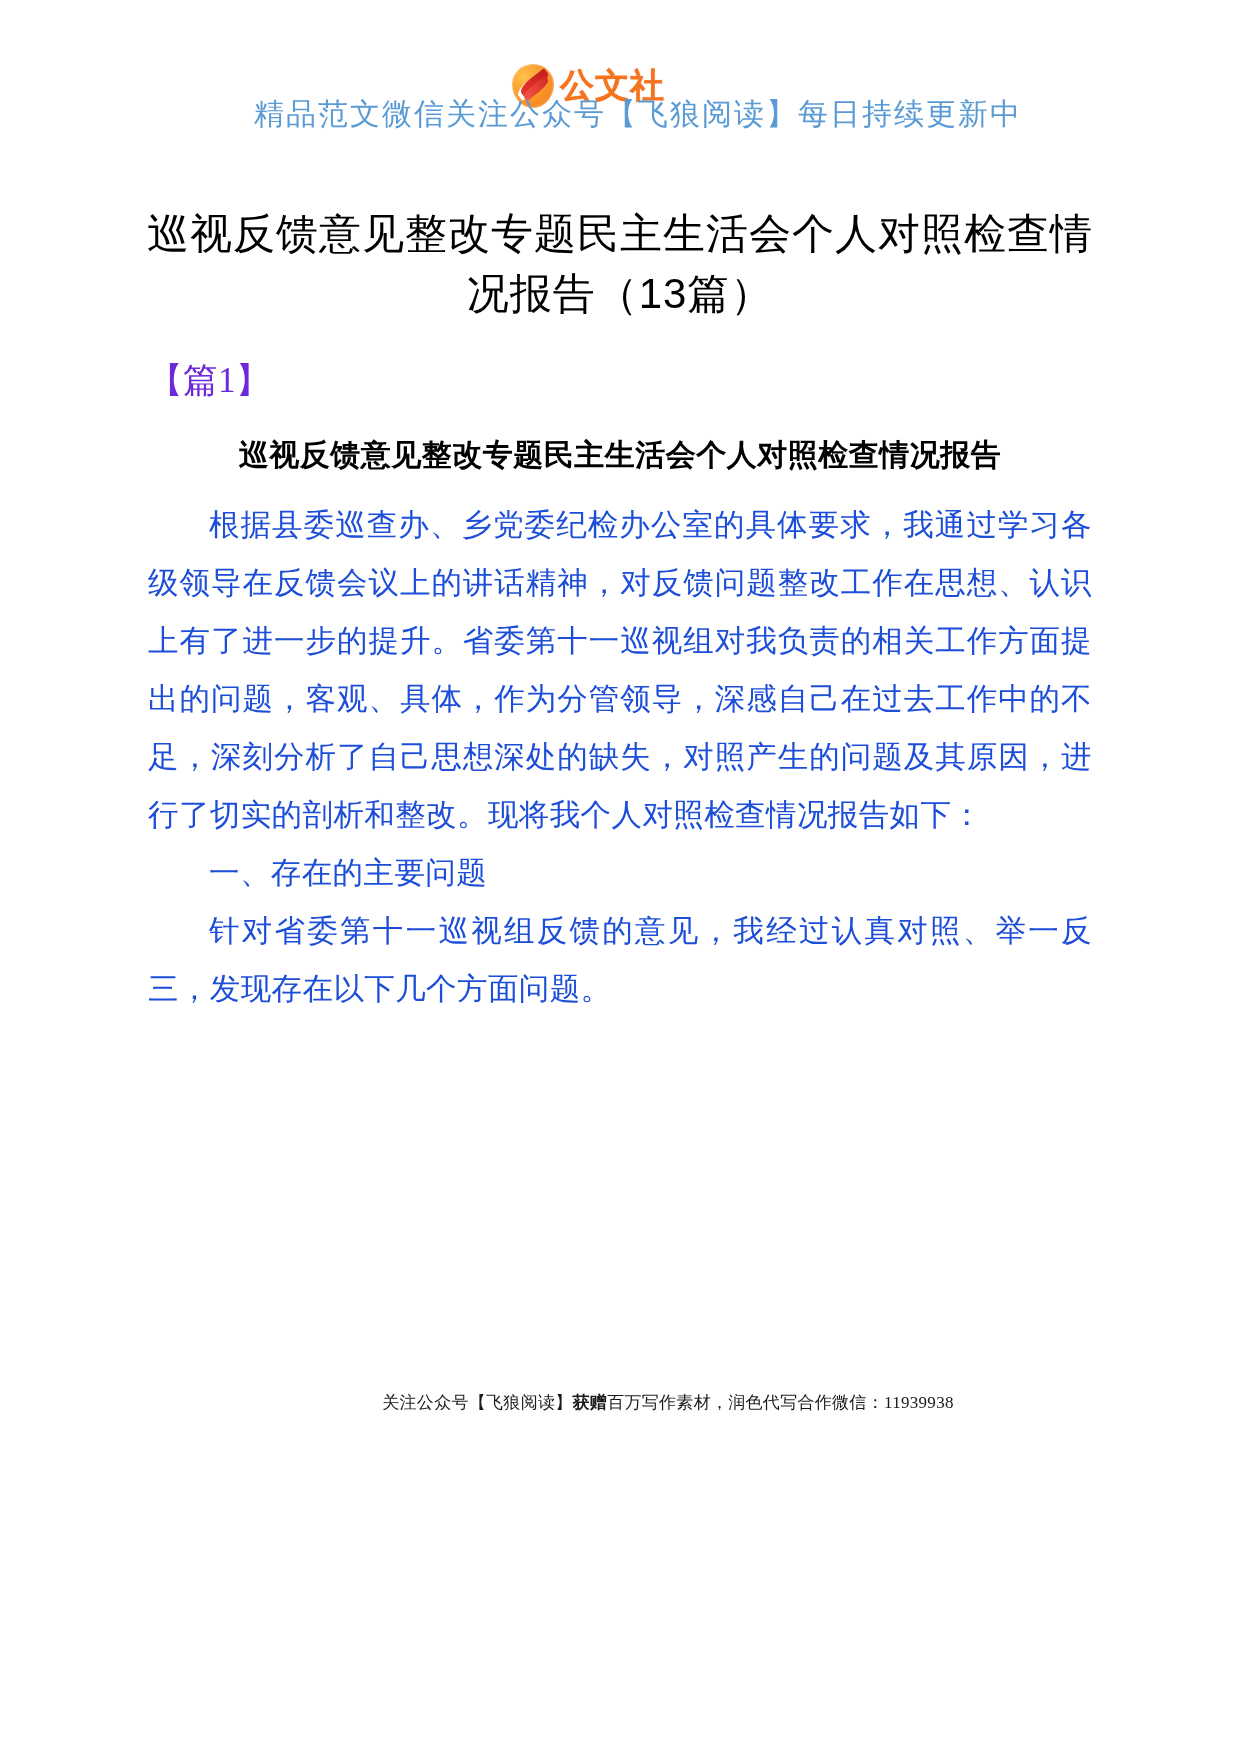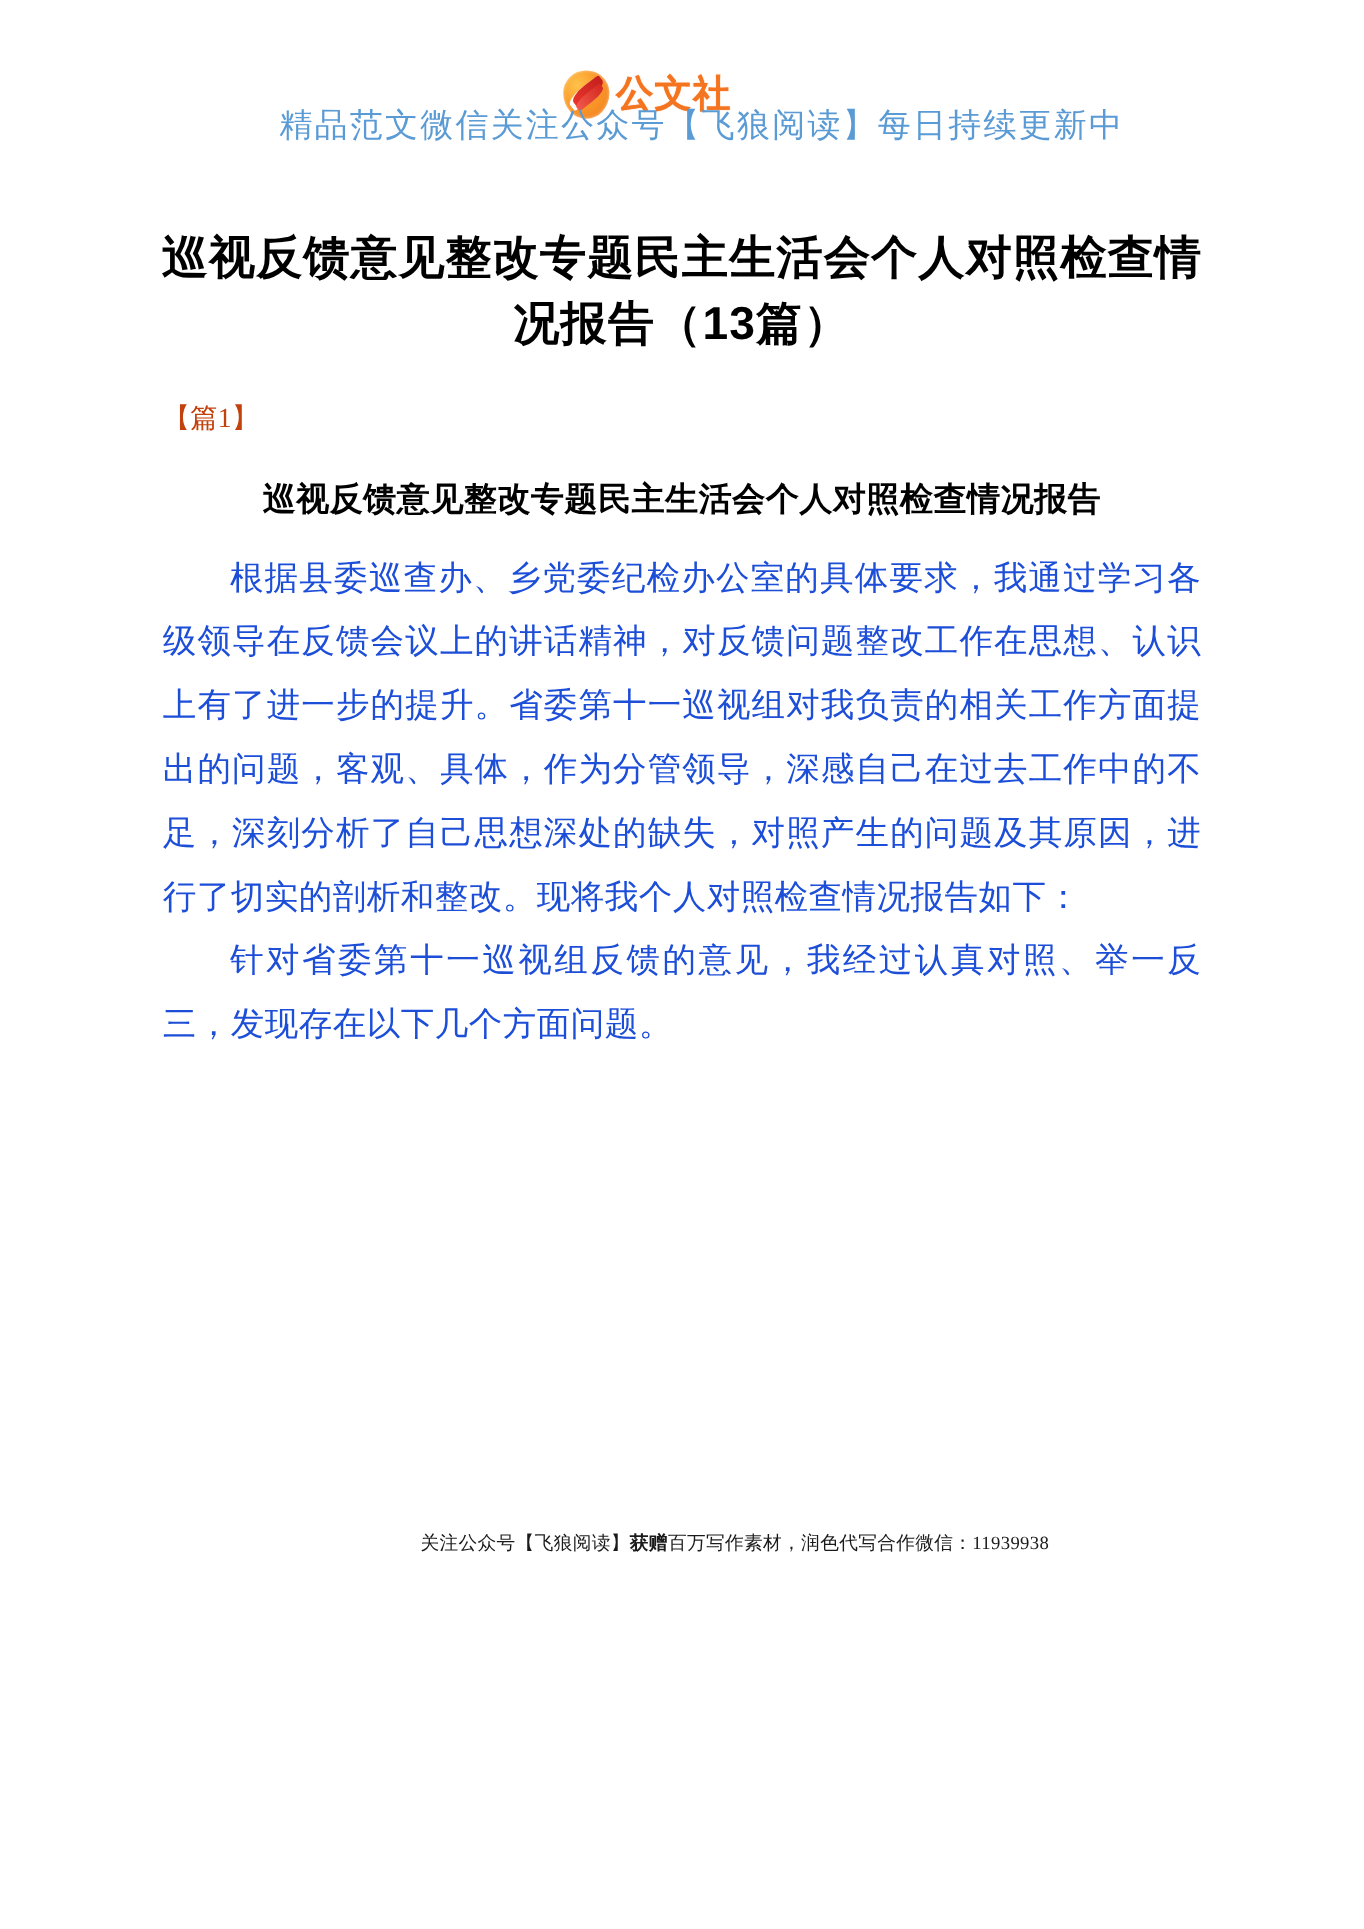--- a/index.html
+++ b/index.html
@@ -93,21 +93,21 @@
   }
 
   
   .doc-title {
     position: absolute;
     left: 130px;
     top: 176px;
     width: 980px;
     text-align: center;
     font-family: "Liberation Sans", "DejaVu Sans", sans-serif;
-    font-weight: 700;
+    font-weight: 400;
     font-size: 42px;
     line-height: 1.42;
     letter-spacing: 1px;
     color: #000000;
   }
 
   
   .body-area {
     position: absolute;
     left: 148px;
@@ -120,24 +120,24 @@
     line-height: 58px;
     color: #1d4ed8;
     margin: 0;
     text-align: justify;
     text-justify: inter-ideograph;
     letter-spacing: 0.4px;
   }
   .p.indent { text-indent: 2em; }
   .section-label {
     font-family: "Liberation Serif", "DejaVu Serif", serif;
-    font-size: 25px;
+    font-size: 35px;
     line-height: 58px;
     margin: 0 0 18px 0;
-    color: #c2410c;
+    color: #6d28d9;
   }
   .sub-title {
     font-family: "Liberation Sans", "DejaVu Sans", sans-serif;
     font-weight: 700;
     font-size: 30px;
     line-height: 54px;
     text-align: center;
     color: #000000;
     margin: 0 0 14px 0;
     letter-spacing: 0.5px;
@@ -177,20 +177,21 @@
 
   <h1 class="doc-title">巡视反馈意见整改专题民主生活会个人对照检查情况报告（13篇）</h1>
 
   <div class="body-area">
 
     <p class="section-label">【篇1】</p>
 
     <p class="sub-title">巡视反馈意见整改专题民主生活会个人对照检查情况报告</p>
 
     <p class="p indent">根据县委巡查办、乡党委纪检办公室的具体要求，我通过学习各 级领导在反馈会议上的讲话精神，对反馈问题整改工作在思想、认识 上有了进一步的提升。省委第十一巡视组对我负责的相关工作方面提 出的问题，客观、具体，作为分管领导，深感自己在过去工作中的不 足，深刻分析了自己思想深处的缺失，对照产生的问题及其原因，进 行了切实的剖析和整改。现将我个人对照检查情况报告如下：</p>
+    <p class="p indent">一、存在的主要问题</p>
     <p class="p indent">针对省委第十一巡视组反馈的意见，我经过认真对照、举一反三，发现存在以下几个方面问题。</p>
 
   </div>
 
   <div class="footer">
     <span>关注公众号【飞狼阅读】</span><b>获赠</b><span>百万写作素材，润色代写合作微信：11939938</span>
   </div>
 
 </div>
 

